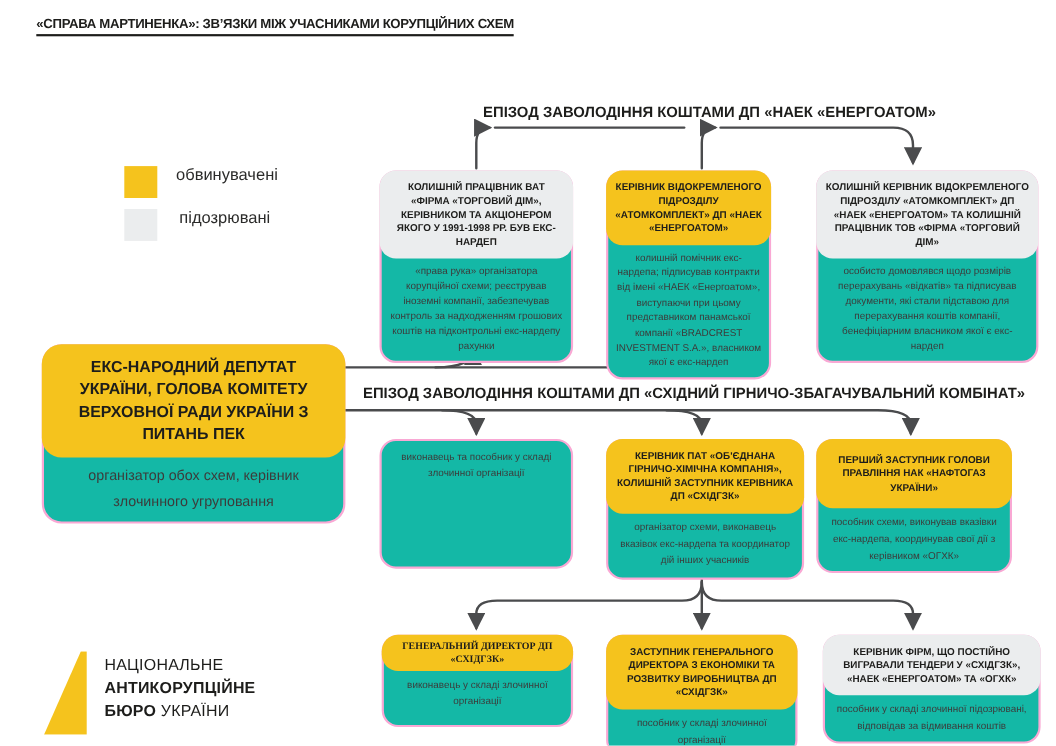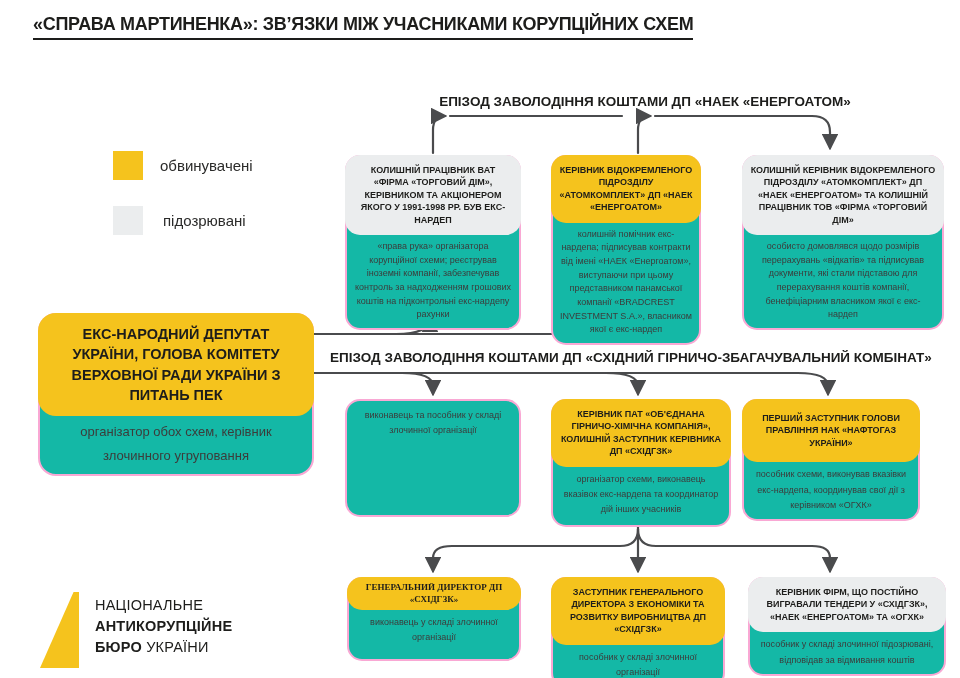--- a/index.html
+++ b/index.html
@@ -1,25 +1,25 @@
 <!DOCTYPE html>
 <html><head>
 <meta charset="utf-8">
 <style>
   html,body{margin:0;padding:0;background:#fff;}
   .canvas{position:relative;width:960px;height:678px;background:#ffffff;overflow:hidden;
           font-family:"Liberation Sans",sans-serif;color:#1d1d1b;}
   
-  .page-title{position:absolute;left:33px;top:14px;font-size:18px;font-weight:bold;
+  .page-title{position:absolute;left:33px;top:14px;font-size:12px;font-weight:bold;
               letter-spacing:-0.3px;border-bottom:2.5px solid #1d1d1b;padding-bottom:3px;
               text-transform:uppercase;white-space:nowrap;}
   
-  .legend-row{position:absolute;display:flex;align-items:center;gap:17px;}
+  .legend-row{position:absolute;display:flex;align-items:flex-start;gap:17px;}
   .legend-row.r1{left:113px;top:151px;}
-  .legend-row.r2{left:113px;top:206px;gap:20px;}
+  .legend-row.r2{left:113px;top:190px;gap:20px;}
   .swatch{width:30px;height:29px;}
   .swatch.accused{background:#F5C31D;}
   .swatch.suspect{background:#EBEDEE;}
   .legend-label{font-size:15px;color:#2b2b2a;}
   
   .ep-title{position:absolute;font-size:13.5px;font-weight:bold;white-space:nowrap;color:#1d1d1b;}
   .ep1{left:345px;top:94px;width:600px;text-align:center;}
   .ep2{left:330px;top:350px;}
   
   .wires{position:absolute;left:0;top:0;z-index:1;}

